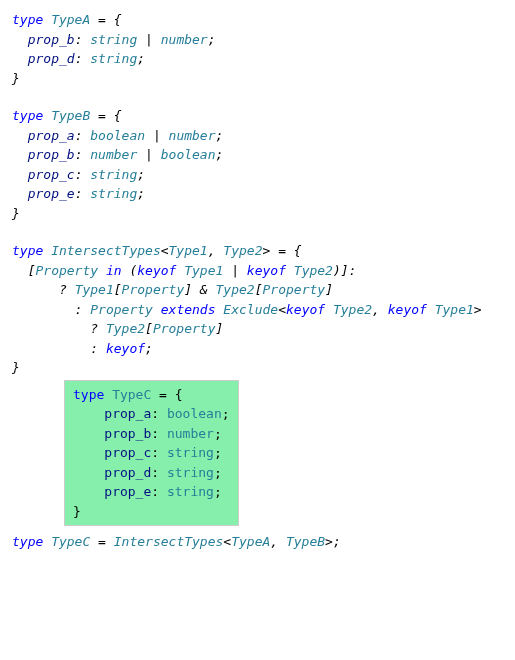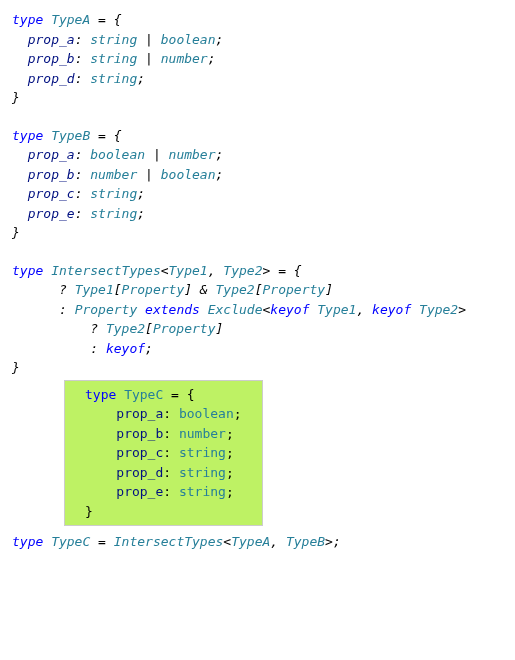--- a/index.html
+++ b/index.html
@@ -12,42 +12,41 @@
     color: #000000;
     width: 515px;
     box-sizing: border-box;
   }
   .line { white-space: pre; }
   .kw { color: #0000ff; }        
   .typename { color: #267f99; }  
   .builtin { color: #267f99; }   
   .prop { color: #001080; }
   .tooltip {
-    background: #bef264;
+    background: #86efac;
     border: 1px solid #cccccc;
-    padding: 4px 20px;
+    padding: 4px 8px;
     display: inline-block;
     margin-left: 52px;
     margin-top: 2px;
     margin-bottom: 2px;
   }
   .tooltip .line { white-space: pre; }
   .block { margin: 0; font-style: italic; }
   .gap { height: 18px; }
   .smallgap { height: 4px; }
 </style>
 </head>
 <body>
 
 
 
 
 <div class="block">
   <div class="line"><span class="kw">type</span> <span class="typename">TypeA</span> = {</div>
-  <div class="line">  <span class="prop">prop_a</span>: <span class="builtin">string</span> | <span class="builtin">boolean</span>;</div>
   <div class="line">  <span class="prop">prop_b</span>: <span class="builtin">string</span> | <span class="builtin">number</span>;</div>
   <div class="line">  <span class="prop">prop_d</span>: <span class="builtin">string</span>;</div>
   <div class="line">}</div>
 </div>
 
 <div class="gap"></div>
 
 
 <div class="block">
   <div class="line"><span class="kw">type</span> <span class="typename">TypeB</span> = {</div>
@@ -56,22 +55,23 @@
   <div class="line">  <span class="prop">prop_c</span>: <span class="builtin">string</span>;</div>
   <div class="line">  <span class="prop">prop_e</span>: <span class="builtin">string</span>;</div>
   <div class="line">}</div>
 </div>
 
 <div class="gap"></div>
 
 
 <div class="block">
   <div class="line"><span class="kw">type</span> <span class="typename">IntersectTypes</span>&lt;<span class="typename">Type1</span>, <span class="typename">Type2</span>&gt; = {</div>
+  <div class="line">  [<span class="typename">Property</span> <span class="kw">in</span> (<span class="kw">keyof</span> <span class="typename">Type1</span> | <span class="kw">keyof</span> <span class="typename">Type2</span>)]:</div>
   <div class="line">      ? <span class="typename">Type1</span>[<span class="typename">Property</span>] &amp; <span class="typename">Type2</span>[<span class="typename">Property</span>]</div>
-  <div class="line">      : <span class="typename">Property</span> <span class="kw">extends</span> <span class="typename">Exclude</span>&lt;<span class="kw">keyof</span> <span class="typename">Type1</span>, <span class="kw">keyof</span> <span class="typename">Type2</span>&gt;</div>
+  <div class="line">        : <span class="typename">Property</span> <span class="kw">extends</span> <span class="typename">Exclude</span>&lt;<span class="kw">keyof</span> <span class="typename">Type2</span>, <span class="kw">keyof</span> <span class="typename">Type1</span>&gt;</div>
   <div class="line">          ? <span class="typename">Type2</span>[<span class="typename">Property</span>]</div>
   <div class="line">          : <span class="kw">keyof</span>;</div>
   <div class="line">}</div>
 </div>
 
 
 <div class="tooltip">
   <div class="line"><span class="kw">type</span> <span class="typename">TypeC</span> = {</div>
   <div class="line">    <span class="prop">prop_a</span>: <span class="builtin">boolean</span>;</div>
   <div class="line">    <span class="prop">prop_b</span>: <span class="builtin">number</span>;</div>

